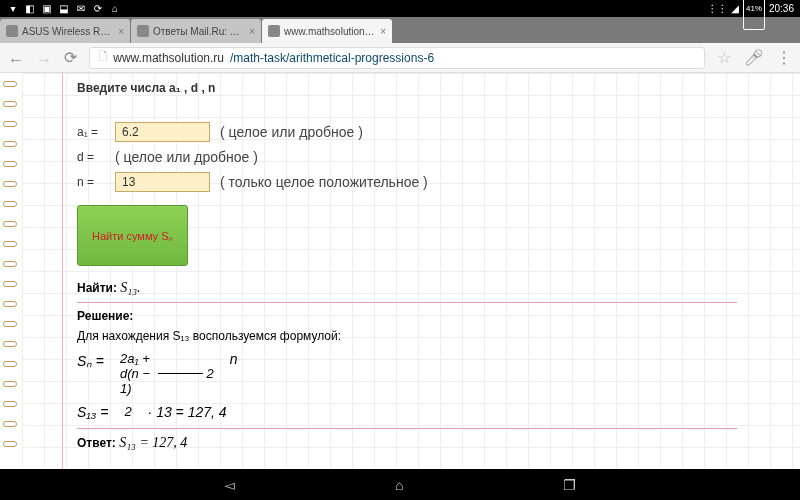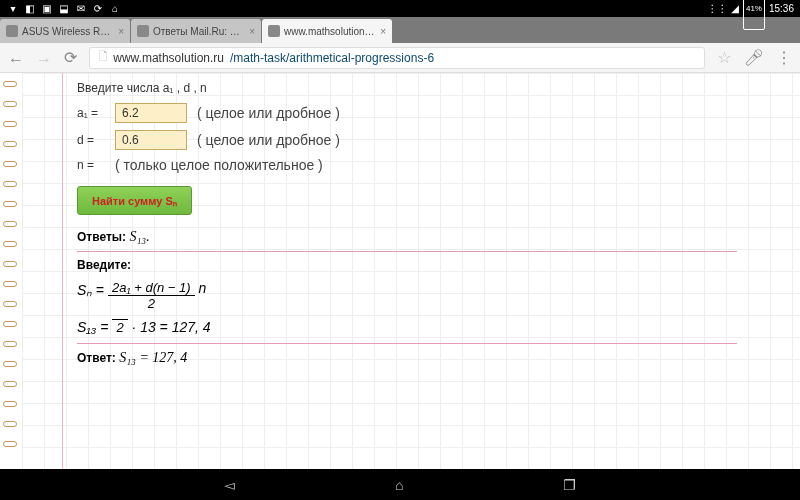--- a/index.html
+++ b/index.html
@@ -19,30 +19,30 @@
 .urlbar .nav{color:#888;font-size:16px}
 .addr{flex:1;display:flex;align-items:center;gap:6px;border:1px solid #ddd;border-radius:3px;padding:2px 8px;background:#fff;height:22px}
 .addr .dom{color:#333;font-size:12px}
 .addr .path{color:#0c4a6e;font-size:12px}
 .content{height:396px;background:#fff;display:flex;overflow:hidden}
 .spiral{width:22px;background:#fff;position:relative;border-right:0}
 .ring{width:14px;height:6px;border:1px solid #c9955a;border-radius:4px;position:absolute;left:3px}
 .paper{flex:1;background:linear-gradient(#fff,#fff);padding:8px 0 0 55px;background-image:linear-gradient(to right,#eee 1px,transparent 1px),linear-gradient(#eee 1px,transparent 1px);background-size:22px 22px;position:relative}
 .paper::before{content:"";position:absolute;left:40px;top:0;bottom:0;width:1px;background:#f5b5c0}
 .line{display:flex;align-items:center;margin-bottom:7px;font-size:12px;color:#333}
-.hdr{font-weight:normal;margin-bottom:8px}
+.hdr{font-weight:bold;margin-bottom:27px}
 .lbl{width:38px}
-.inp{width:72px;height:20px;background:#fdf0c8;border:1px solid #c9a864;padding:0 6px;font-size:12px;color:#333;margin-right:10px}
+.inp{width:95px;height:20px;background:#fdf0c8;border:1px solid #c9a864;padding:0 6px;font-size:12px;color:#333;margin-right:10px}
 .hint{color:#444;font-size:14px}
-.btn{display:inline-block;background:linear-gradient(#8fd157,#6fb83e);border:1px solid #5a9a33;border-radius:3px;padding:6px 14px;color:#c22;font-weight:bold;font-size:11px;margin:6px 0 14px;cursor:pointer}
+.btn{display:inline-block;background:linear-gradient(#8fd157,#6fb83e);border:1px solid #5a9a33;border-radius:3px;padding:22px 14px;color:#c22;font-weight:normal;font-size:11px;margin:6px 0 14px;cursor:pointer}
 .sec{font-size:12px;margin-bottom:6px}
 .bold{font-weight:bold}
 .math{font-family:'Times New Roman',serif;font-size:14px;font-style:italic}
 .hr{height:1px;background:#e89ab5;margin:4px 0 6px;width:660px}
-.frac{display:inline-flex;flex-direction:column;align-items:center;vertical-align:middle;margin:0 4px}
+.frac{display:inline-flex;flex-direction:row;align-items:center;vertical-align:middle;margin:0 12px}
 .frac .n,.frac .d{padding:0 4px;font-size:13px}
 .frac .bar{width:100%;height:1px;background:#000}
 .formula{display:flex;align-items:flex-start;margin:8px 0;font-family:'Times New Roman',serif;font-size:14px;font-style:italic}
 .navbar{height:31px;background:#000;display:flex;align-items:center;justify-content:center;gap:160px;color:#ccc}
 .navbar span{font-size:14px}
 </style>
 </head>
 <body>
 
 <div class="statusbar">
@@ -52,21 +52,21 @@
     <span>▣</span>
     <span>⬓</span>
     <span>✉</span>
     <span>⟳</span>
     <span>⌂</span>
   </div>
   <div class="right">
     <span>⋮⋮</span>
     <span>◢</span>
     <span class="batt">41%</span>
-    <span>15:36</span>
+    <span>20:36</span>
   </div>
 </div>
 
 <div class="tabs">
   <div class="tab">
       <span class="ico"></span>
       <span class="t">ASUS Wireless Route</span>
       <span class="x">×</span>
     </div>
   <div class="tab">
@@ -119,32 +119,33 @@
   </div>
   <div class="paper">
     <div class="line hdr">Введите числа a₁ ,  d ,  n</div>
     <div class="line">
       <span class="lbl">a₁  =</span>
       <input class="inp" value="6.2" style="">
       <span class="hint">( целое или дробное )</span>
     </div>
     <div class="line">
       <span class="lbl">d  =</span>
-      <input class="inp" value="0.6" style="">
       <span class="hint">( целое или дробное )</span>
     </div>
     <div class="line">
       <span class="lbl">n  =</span>
+      <input class="inp" value="13" style="">
       <span class="hint">( только целое положительное )</span>
     </div>
     <div class="btn">Найти сумму Sₙ</div>
 
-    <div class="sec"><span class="bold">Ответы:</span> <span class="math">S₁₃.</span></div>
+    <div class="sec"><span class="bold">Найти:</span> <span class="math">S₁₃.</span></div>
     <div class="hr"></div>
-    <div class="sec bold">Введите:</div>
+    <div class="sec bold">Решение:</div>
+    <div class="sec">Для нахождения S₁₃ воспользуемся формулой:</div>
 
     <div class="formula">
       <span>Sₙ =</span>
       <span class="frac">
           <span class="n">2a₁ + d(n − 1)</span>
           <span class="bar"></span>
           <span class="d">2</span>
         </span>
       <span>n</span>
     </div>

